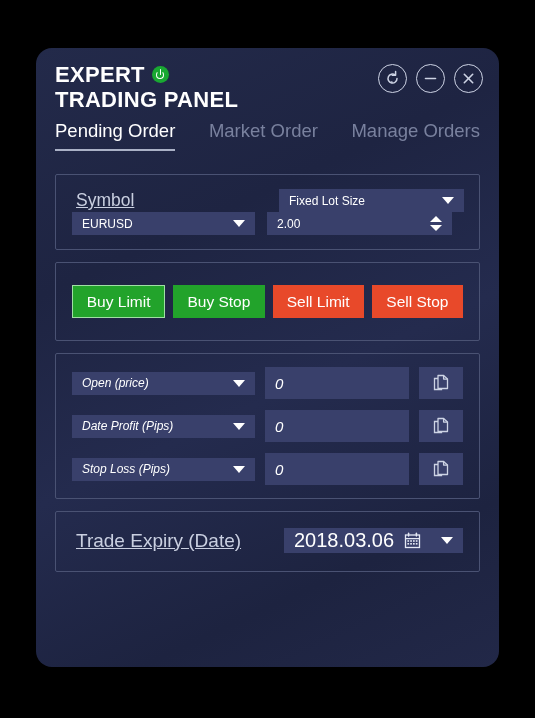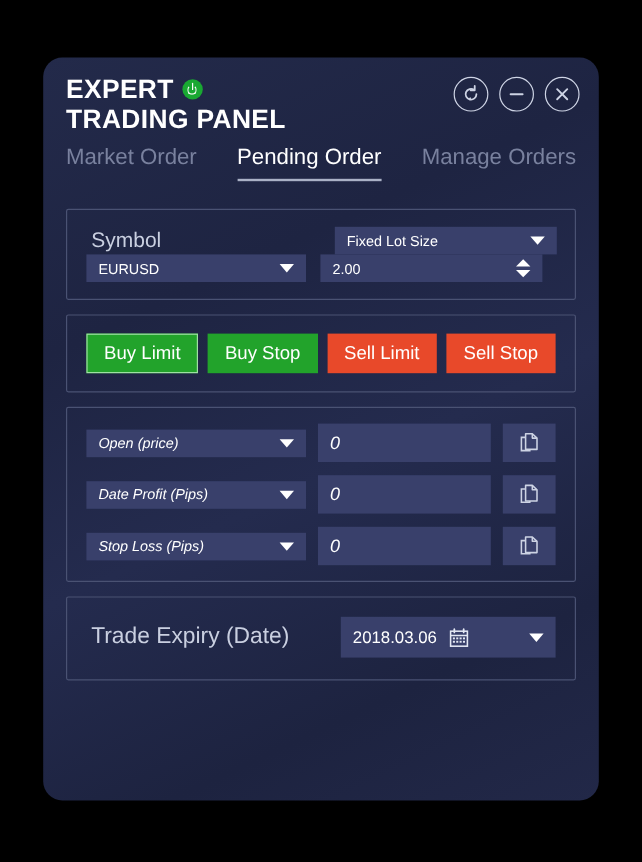--- a/index.html
+++ b/index.html
@@ -123,20 +123,21 @@
     gap: 12px;
   }
   .row + .row { }
 
   .label {
     color: #c9cfe0;
     font-size: 17.5px;
     width: 195px;
     flex: 0 0 195px;
     padding-left: 4px;
+    text-decoration: underline;
   }
 
   
   .field {
     height: 23px;
     background: #39406b;
     display: flex;
     align-items: center;
     padding: 0 10px;
     color: #ffffff;
@@ -168,21 +169,21 @@
   }
   .spin .up, .spin .dn {
     width: 0; height: 0;
     border-left: 6px solid transparent;
     border-right: 6px solid transparent;
   }
   .spin .up { border-bottom: 6px solid #ffffff; }
   .spin .dn { border-top: 6px solid #ffffff; }
 
   
-  #sec-orders { padding: 15px 16px; margin-left: 19px; }
+  #sec-orders { padding: 22px 16px; margin-left: 19px; }
   #order-buttons {
     display: flex;
     gap: 8px;
   }
   .obtn {
     height: 33px;
     flex: 1 1 0;
     display: flex;
     align-items: center;
     justify-content: center;
@@ -224,21 +225,21 @@
     display: flex;
     align-items: center;
     justify-content: center;
     cursor: pointer;
   }
 
   
   #sec-expiry { padding: 16px 16px 18px 16px; }
   #sec-expiry .label { font-size: 19px; width: 200px; flex: 0 0 200px; }
   #sec-expiry .row + .row { margin-top: 16px; }
-  .field.expiry { flex: 1 1 auto; width: auto; height: 34px; font-size: 14px; }
+  .field.expiry { flex: 1 1 auto; width: auto; height: 25px; font-size: 20px; }
 
   .cal-icon { flex: 0 0 auto; margin-left: 10px; display: block; }
 </style>
 </head>
 <body>
 
 <div id="panel">
 
   <div id="header">
     <div id="title-block">
@@ -265,22 +266,22 @@
       <div class="win-btn">
         <svg width="17" height="17" viewBox="0 0 17 17">
           <line x1="4.3" y1="4.3" x2="12.7" y2="12.7" stroke="#cdd3e4" stroke-width="1.6" stroke-linecap="round"></line>
           <line x1="12.7" y1="4.3" x2="4.3" y2="12.7" stroke="#cdd3e4" stroke-width="1.6" stroke-linecap="round"></line>
         </svg>
       </div>
     </div>
   </div>
 
   <div id="tabs">
+    <div class="tab active">Pending Order</div>
     <div class="tab">Market Order</div>
-    <div class="tab active">Pending Order</div>
     <div class="tab">Manage Orders</div>
   </div>
 
   <div class="section" id="sec-symbol">
     <div class="row">
       <div class="label">Symbol</div>
       <div class="field right">
         <span class="txt">Fixed Lot Size</span>
         <span class="caret"></span>
       </div>

